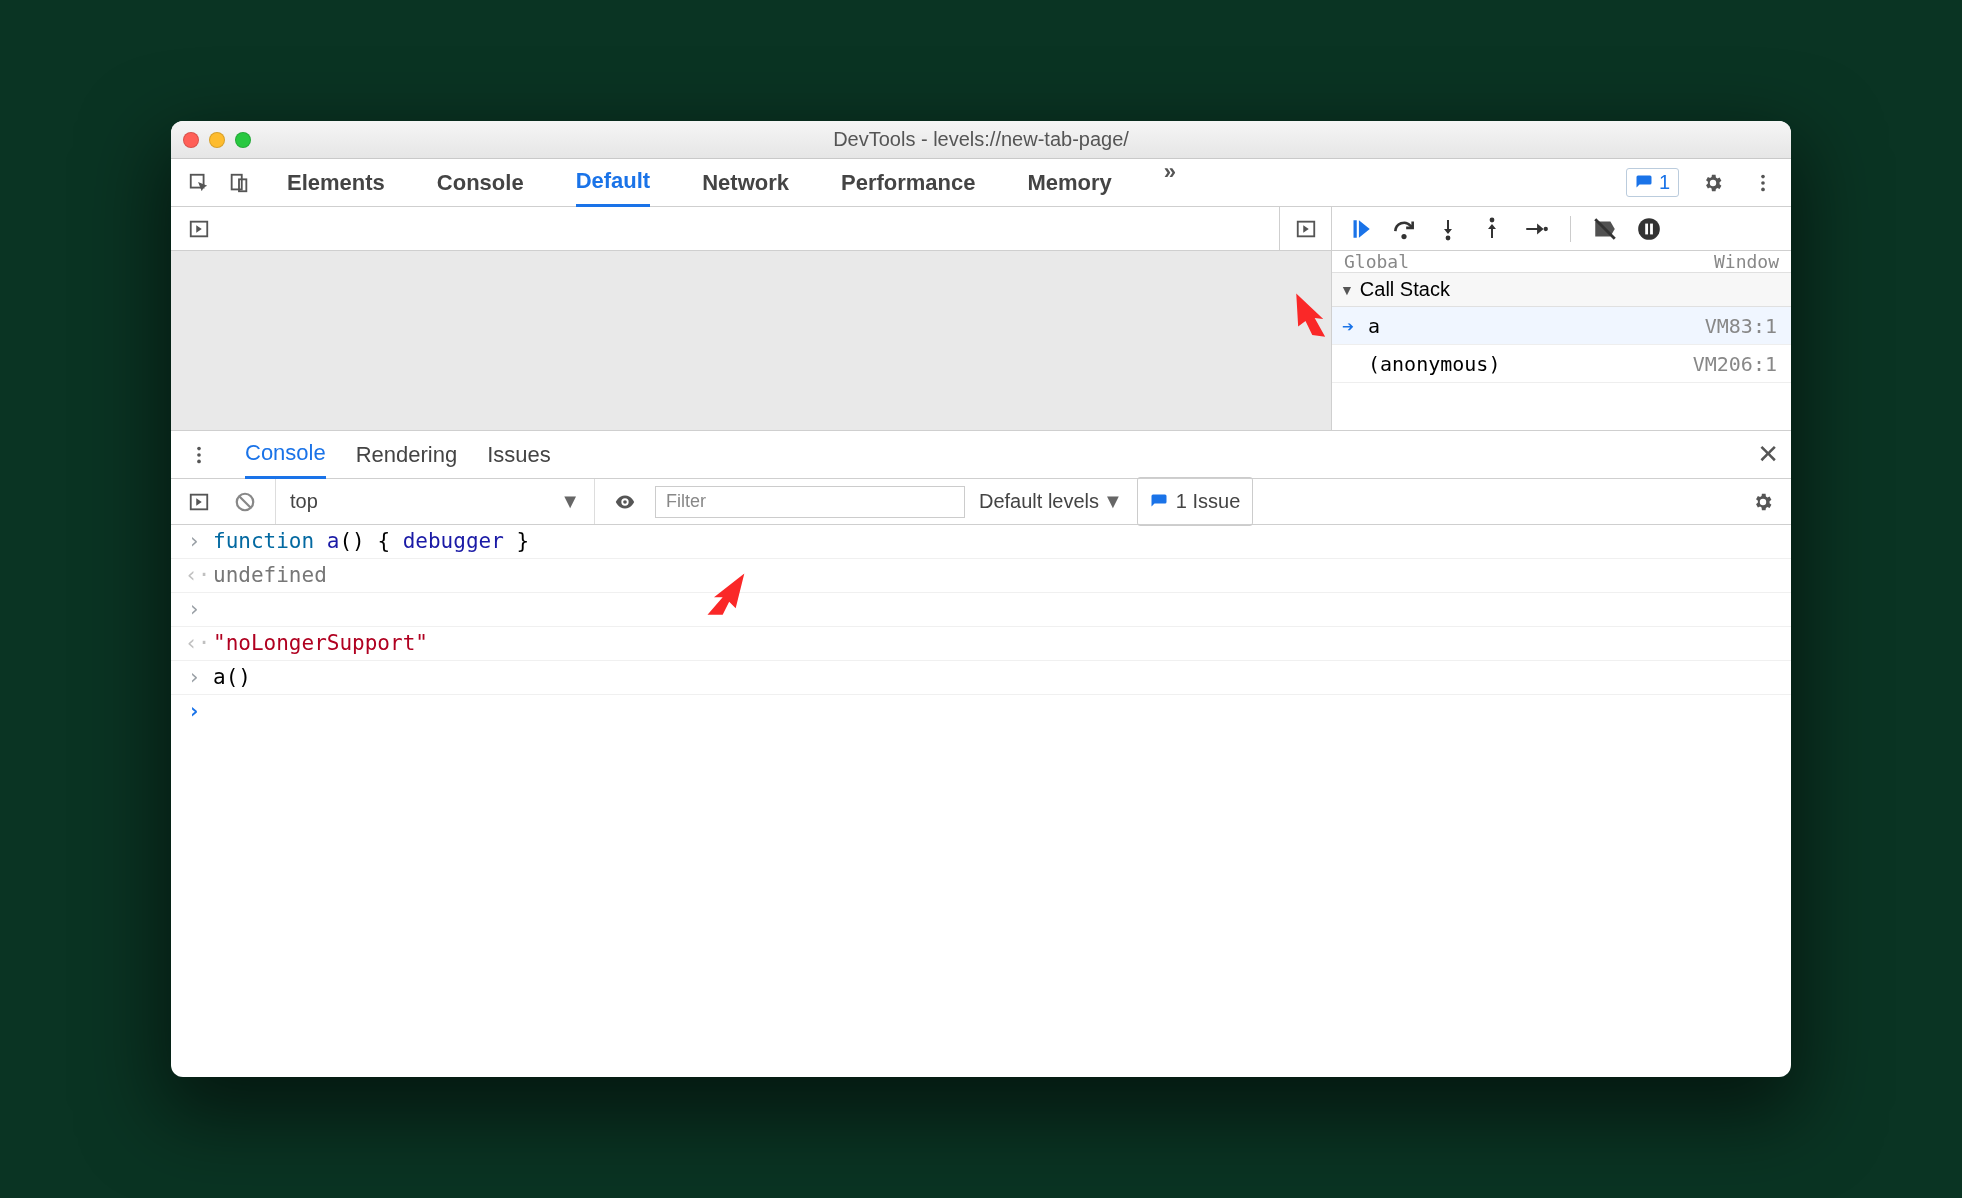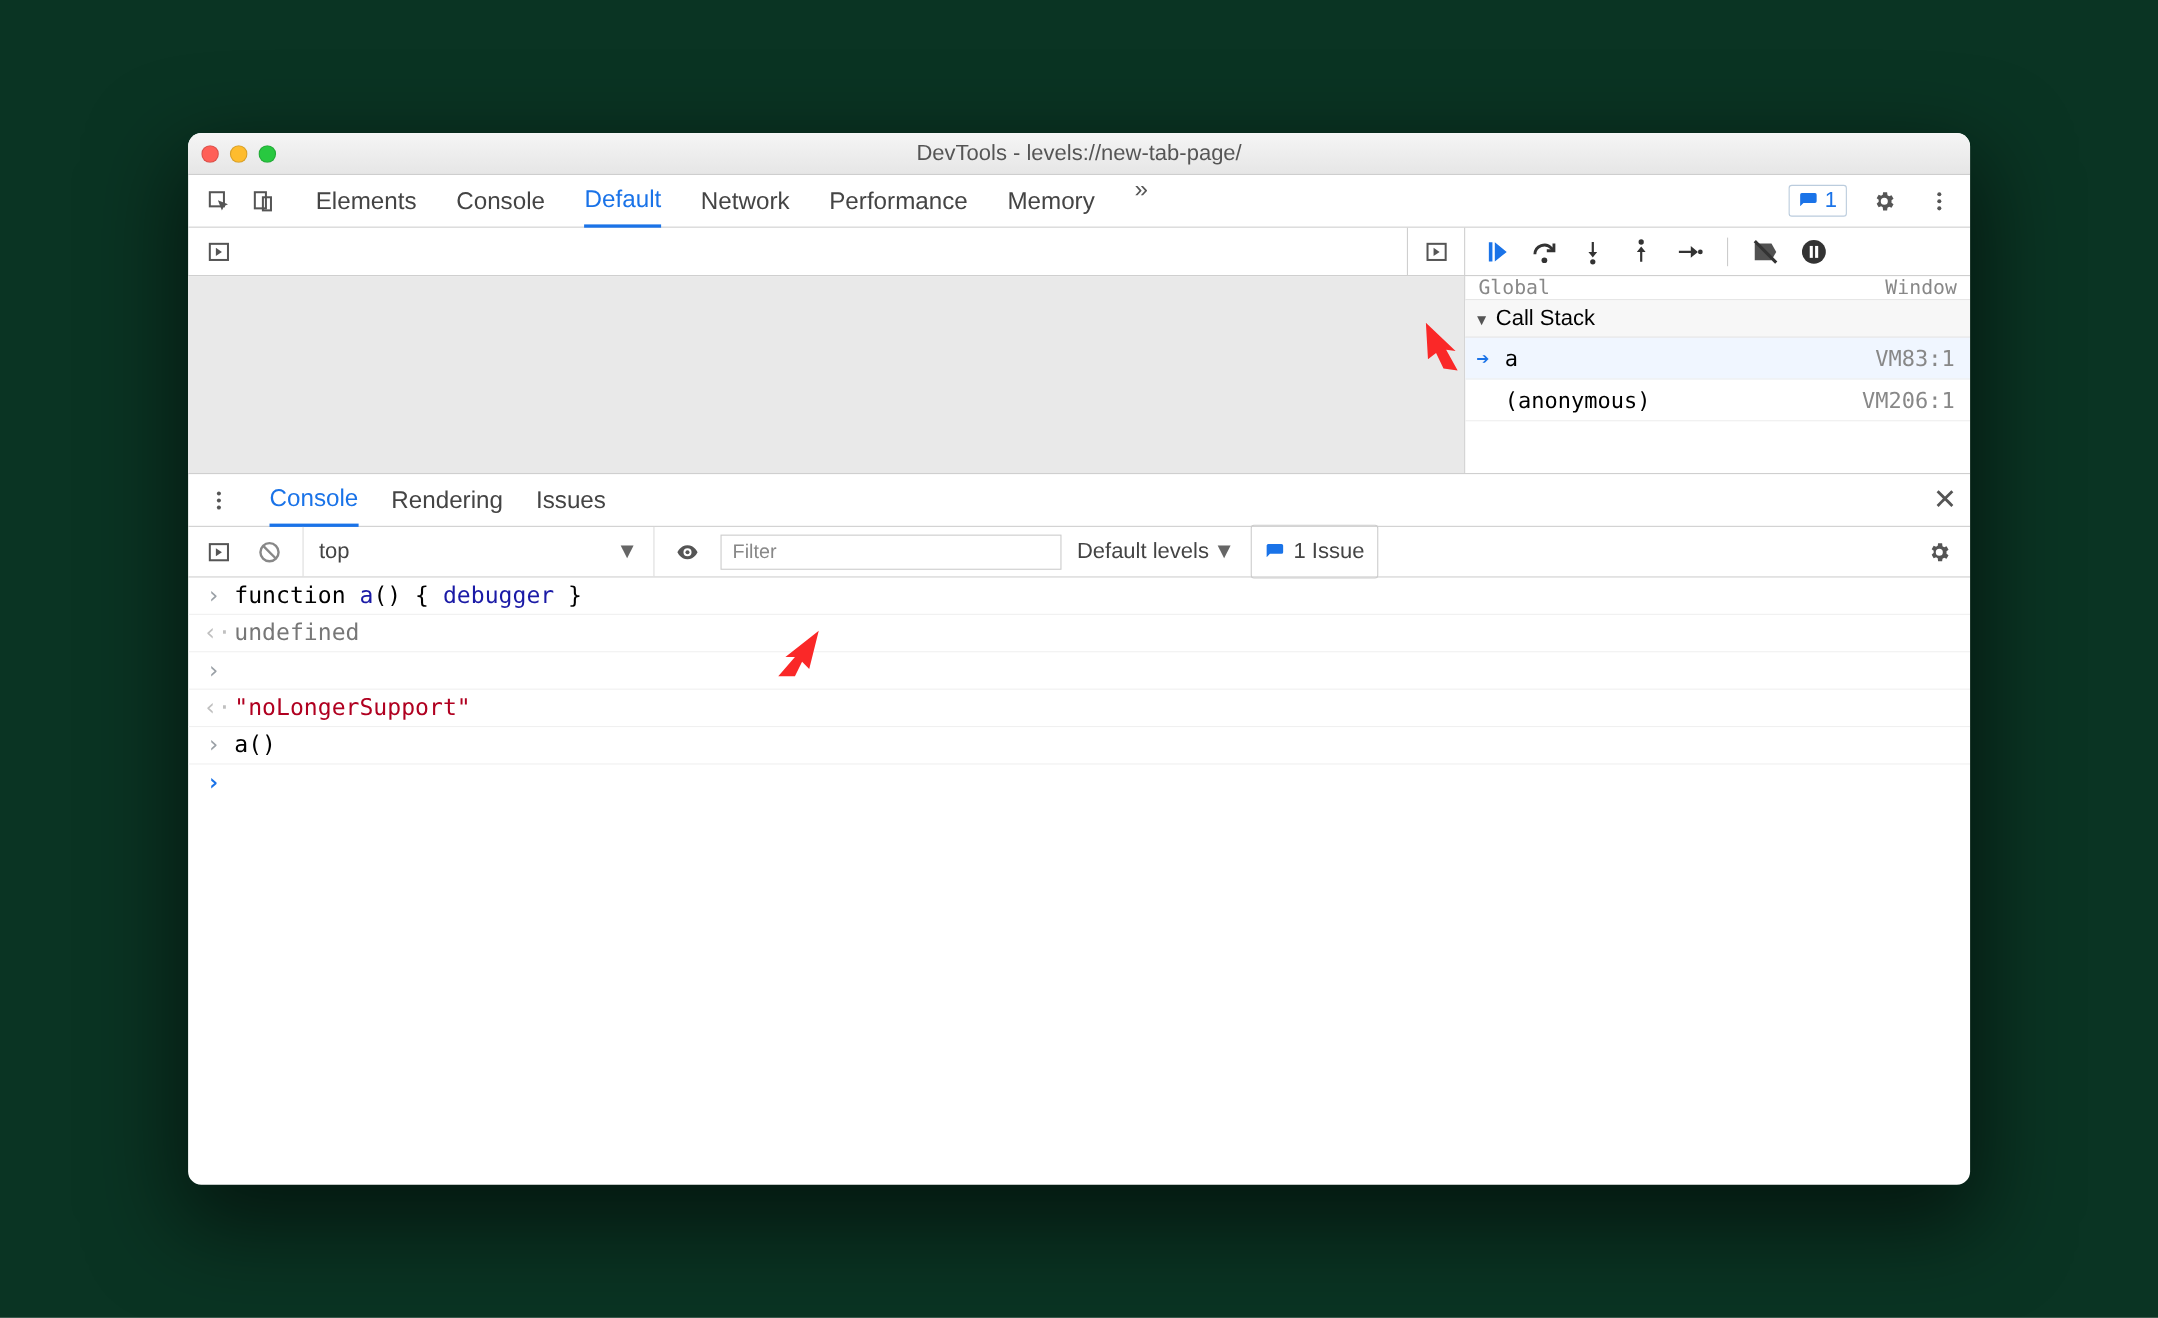--- a/index.html
+++ b/index.html
@@ -42,21 +42,21 @@
   .maintabs {
     height: 48px;
     border-bottom: 1px solid #cfcfcf;
     display: flex;
     align-items: center;
     padding: 0 12px;
     gap: 8px;
   }
   .iconbtn { width:32px; height:32px; display:flex; align-items:center; justify-content:center; color:#555; cursor:pointer; }
   .iconbtn svg { width:22px; height:22px; }
-  .tabs { display:flex; gap: 36px; margin-left: 24px; flex:1; font-size:22px; color:#444; }
+  .tabs { display:flex; gap: 52px; margin-left: 24px; flex:1; font-size:22px; color:#444;font-weight:bold; }
   .tab { height:48px; display:flex; align-items:center; cursor:pointer; }
   .tab.active { color:#1a73e8; border-bottom: 3px solid #1a73e8; }
   .chev { color:#555; }
   .right-tools { display:flex; align-items:center; gap:18px; }
   .issue-badge { border:1px solid #bcd; padding:2px 8px; border-radius:3px; display:flex; align-items:center; gap:6px; color:#1a73e8; font-size:20px; }
 
   
   .sourcesbar {
     height: 44px;
     border-bottom: 1px solid #cfcfcf;
@@ -103,21 +103,21 @@
   .issues-btn { border:1px solid #ccc; padding:12px 12px; display:flex; align-items:center; gap:8px; border-radius:3px; }
 
   
   .console-body { font-family: ui-monospace, Menlo, Consolas, monospace; font-size:21px; position:relative; }
   .cline { display:flex; align-items:flex-start; padding:4px 14px; border-bottom:1px solid #f0f0f0; gap:10px; min-height:34px;}
   .gutter { width:18px; color:#aaa; flex-shrink:0; text-align:center; font-family: ui-monospace, Menlo, monospace;}
   .gutter.in  { color:#9aa0a6; }
   .gutter.out { color:#c0c0c0; }
   .gutter.prompt { color:#1a73e8; font-weight:bold; }
   .code { white-space:pre; }
-  .kw { color:#000000;margin-top:11px; }
+  .kw { color:#0369a1;margin-top:11px; }
   .fn { color:#1a1aa6; }
   .dbg { color:#1a1aa6; }
   .str { color:#b00020; }
   .res { color:#b00020; }
   .und { color:#777; }
 
 </style>
 </head>
 <body>
 

